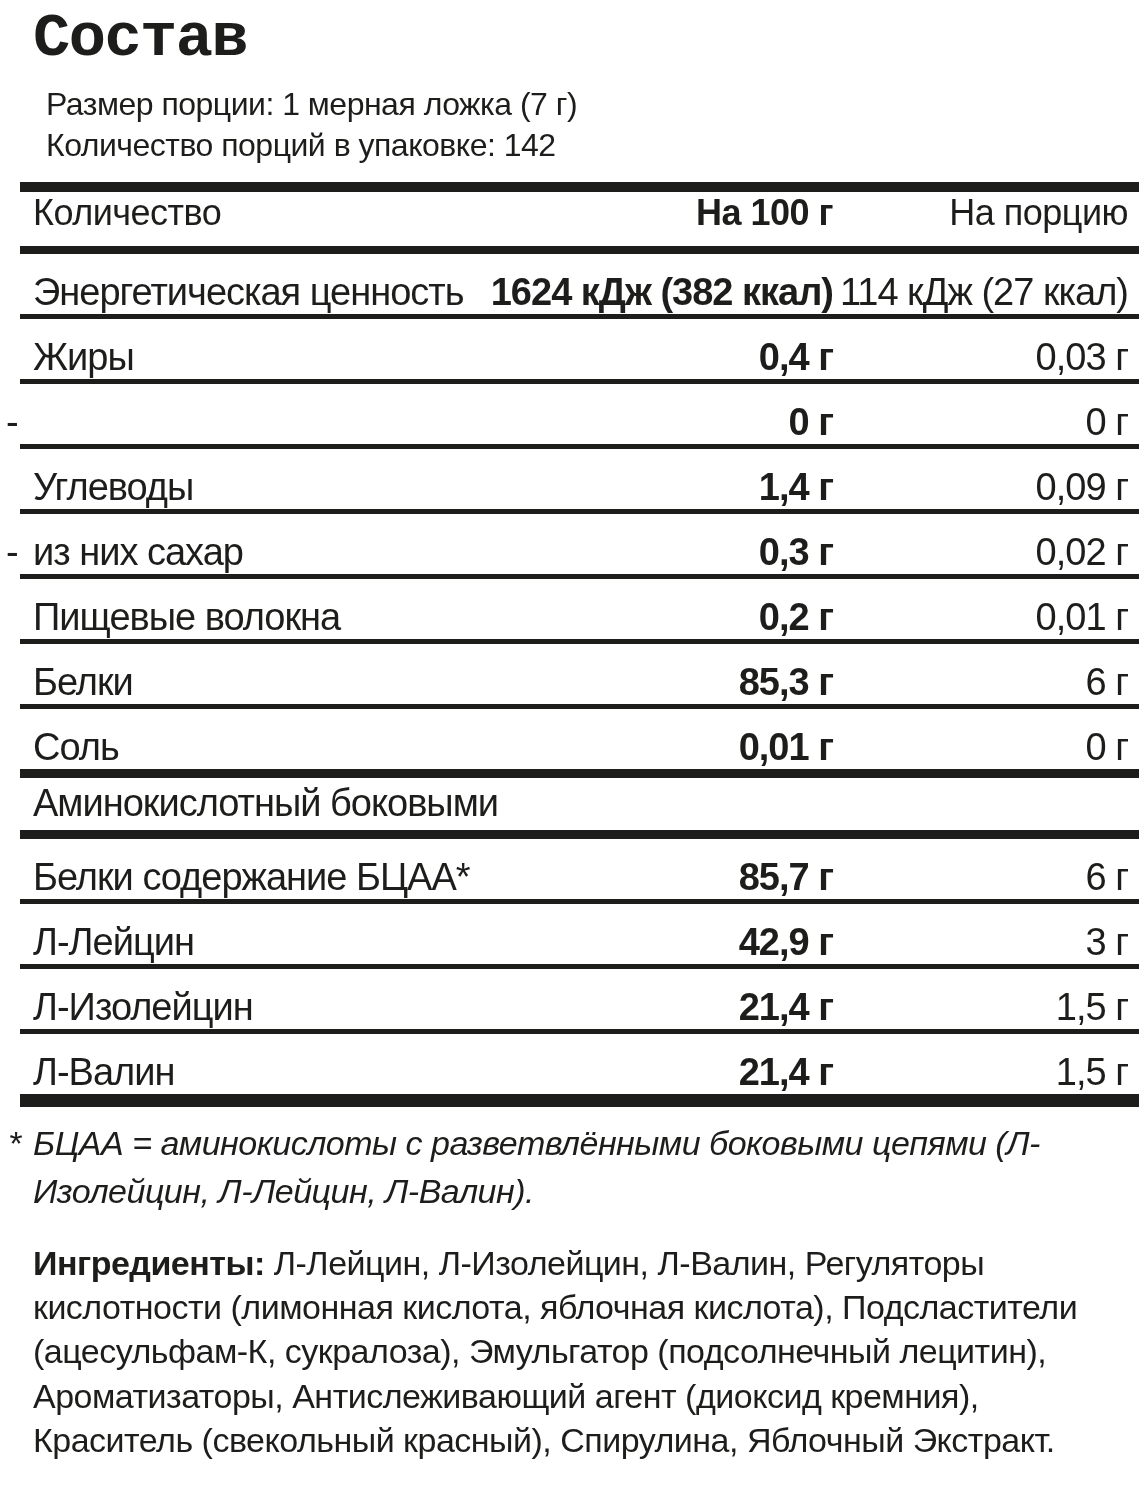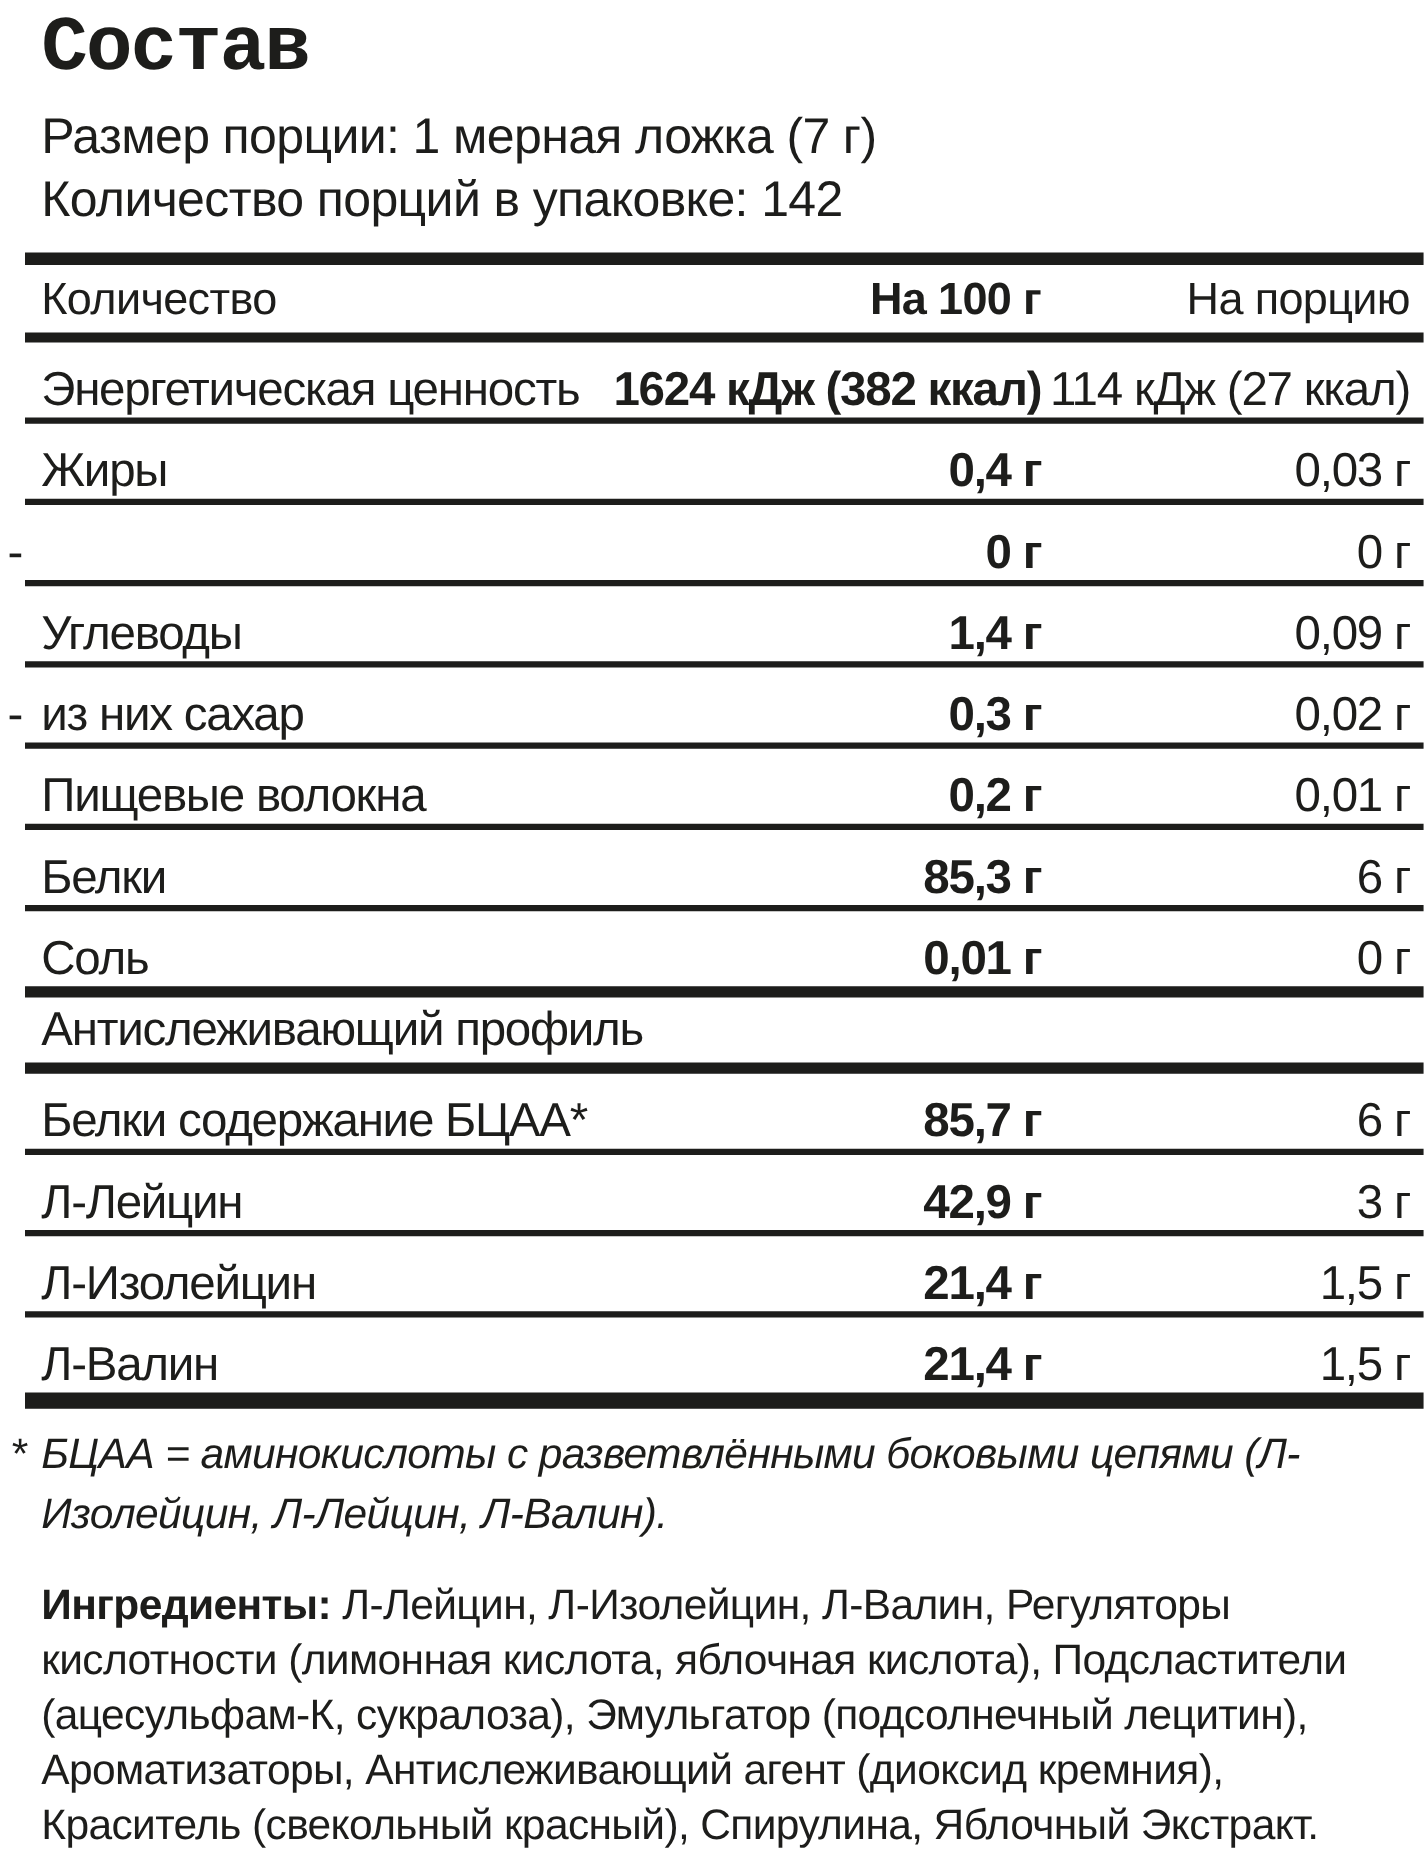--- a/index.html
+++ b/index.html
@@ -12,29 +12,29 @@
     background:var(--bg);color:var(--ink);
     font-family:"Liberation Sans","DejaVu Sans",sans-serif;
     letter-spacing:-0.5px;
     padding-top:2px;box-sizing:border-box;
   }
   .page-title{
     font-size:62px;font-weight:700;line-height:1;
     margin:6px 0 14px 33px;letter-spacing:-1.5px;font-family:Liberation Mono, monospace;
   }
   .subtitles{
-    margin:0 0 16px 33px;font-size:40px;line-height:1.28;
+    margin:0 0 16px 46px;font-size:32px;line-height:1.28;
   }
   .ntable{
     margin-left:20px;width:1119px;box-sizing:border-box;
     border-top:10px solid var(--ink);
     border-bottom:13px solid var(--ink);
   }
   .hrow{
-    position:relative;height:54px;display:flex;align-items:center;
+    position:relative;height:54px;display:flex;
     padding-left:13px;border-bottom:8px solid var(--ink);
     font-size:36px;white-space:nowrap;
   }
   .row{
     position:relative;height:60px;display:flex;align-items:flex-end;
     padding-left:13px;font-size:38px;letter-spacing:-1px;white-space:nowrap;
   }
   .row + .row{border-top:5px solid var(--ink);}
   .sect{
     position:relative;height:52px;display:flex;align-items:center;
@@ -115,21 +115,21 @@
     <span class="vsrv">6 г</span>
   </div>
 
   <div class="row">
     <span>Соль</span>
     <span class="v100">0,01 г</span>
     <span class="vsrv">0 г</span>
   </div>
 
   <div class="sect">
-    <span>Антислеживающий профиль</span>
+    <span>Аминокислотный боковыми</span>
   </div>
 
   <div class="row">
     <span>Белки содержание БЦАА*</span>
     <span class="v100">85,7 г</span>
     <span class="vsrv">6 г</span>
   </div>
 
   <div class="row">
     <span>Л-Лейцин</span>

